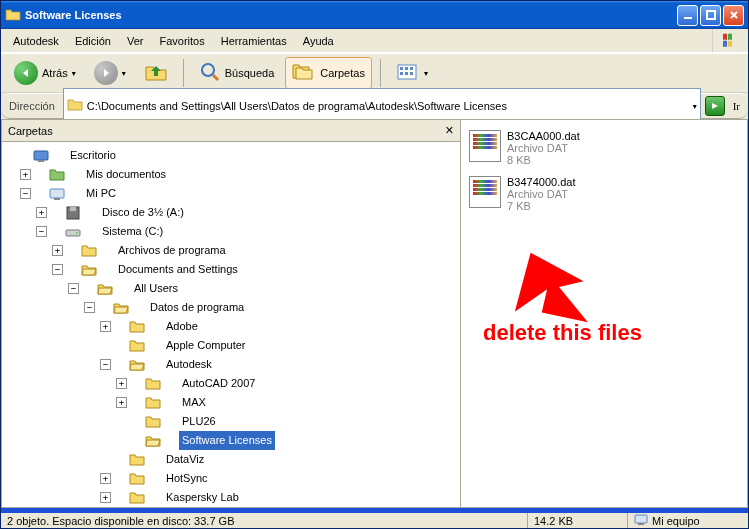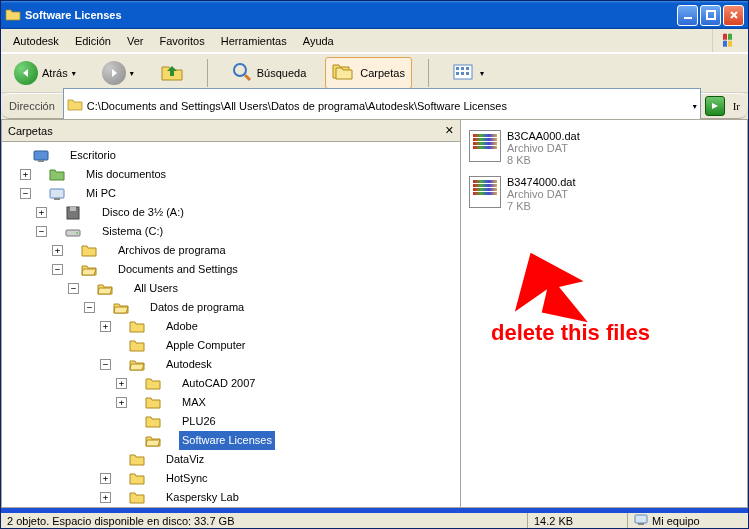--- a/index.html
+++ b/index.html
@@ -8,21 +8,21 @@
   .titlebar { height: 28px; background: linear-gradient(to bottom, #3b8be4 0%, #0a5bcc 8%, #0a5bcc 92%, #0842a0 100%); display: flex; align-items: center; padding: 0 4px; color: #fff; font-weight: bold; font-size: 13px; }
   .titlebar .icon-slot { width: 16px; height: 16px; margin-right: 4px; display:flex;align-items:center;justify-content:center;}
   .titlebar .title { flex: 1; }
   .titlebar .winbuttons { display: flex; gap: 2px; }
   .winbtn { width: 21px; height: 21px; border: 1px solid #fff; border-radius: 3px; display: flex; align-items: center; justify-content: center; color: #fff; font-weight: bold; font-size: 12px; cursor: pointer; }
   .winbtn.min, .winbtn.max { background: linear-gradient(to bottom,#6fa9f2,#2c6bd6); }
   .winbtn.close { background: linear-gradient(to bottom,#f48a6e,#d94320); }
   .menubar { height: 24px; background: #ece9d8; display: flex; align-items: center; padding: 2px 4px; position: relative; border-bottom:1px solid #fff;}
   .menubar .menuitem { padding: 2px 8px; cursor: default; }
   .xp-flag { position: absolute; right: 0; top: 0; bottom: 0; width: 36px; border-left: 1px solid #d4d0c8; display:flex;align-items:center;justify-content:center; background:#ece9d8;}
-  .toolbar { height: 40px; background: #ece9d8; display: flex; align-items: center; padding: 2px 6px; gap: 12px; border-top:1px solid #fff; border-bottom:1px solid #d4d0c8;}
+  .toolbar { height: 40px; background: #ece9d8; display: flex; align-items: center; padding: 2px 6px; gap: 4px; border-top:1px solid #fff; border-bottom:1px solid #d4d0c8;}
   .tbtn { height: 32px; display: flex; align-items: center; gap: 4px; padding: 0 6px; border: 1px solid transparent; border-radius: 3px; cursor:pointer; }
   .tbtn .circ { width: 24px; height: 24px; border-radius: 50%; display:flex;align-items:center;justify-content:center; color:#fff; font-size:14px;}
   .sep { width: 1px; height: 28px; background: #aca899; margin: 0 4px; }
   .addressbar { height: 26px; background: #ece9d8; display: flex; align-items: center; padding: 2px 4px; gap: 4px; border-top:1px solid #fff; border-bottom:1px solid #aca899;border-radius:9px;}
   .addressbar .lbl { padding: 0 4px; color:#444; }
   .addressbar .field { flex: 1; height: 37px; background: #fff; border: 1px solid #7f9db9; display: flex; align-items: center; padding: 0 3px; gap:4px;}
   .addressbar .field input { border:0;outline:0;flex:1;font-size:11px;background:transparent;}
   .gobtn { width:20px;height:20px;background:linear-gradient(to bottom,#6fc66f,#1e8a1e);border:1px solid #0b5a0b;border-radius:3px;display:flex;align-items:center;justify-content:center;color:#fff;cursor:pointer;}
   .content { flex: 1; display: flex; background: #ece9d8; position:relative; overflow:hidden;}
   .treepanel { width: 460px; background: #fff; border: 1px solid #aca899; display: flex; flex-direction: column; }
@@ -37,21 +37,21 @@
   .tree-row .lbl.selected { background:#316ac5; color:#fff; }
   .filespanel { flex: 1; background: #fff; border: 1px solid #aca899; border-left:0; padding: 8px 4px; position:relative;}
   .fileitem { display: flex; gap: 6px; margin-bottom: 6px; padding:2px 4px;}
   .fileicon { width: 32px; height: 32px; background: #fff; border:1px solid #888; display:flex; flex-direction:column; padding:3px; gap:1px;}
   .fileicon .bar { height:3px; background:linear-gradient(to right,#d22,#4a4,#44d,#da4);}
   .finfo .name { color:#000; }
   .finfo .type, .finfo .size { color:#888; }
   .statusbar { height: 20px; background: #ece9d8; border-top: 5px solid #1d4ed8; display: flex; align-items: center; font-size:11px;}
   .statusbar .cell { height:100%;display:flex;align-items:center;padding:0 6px;border-right:1px solid #aca899;}
   .annotation { position:absolute; top:130px; left:40px; pointer-events:none; }
-  .annotation-text { position:absolute; top:200px; left:30px; color:#f00; font-size:22px; font-weight:bold; font-family:Arial, sans-serif; pointer-events:none; }
+  .annotation-text { position:absolute; top:200px; left:22px; color:#f00; font-size:22px; font-weight:bold; font-family:Arial, sans-serif; pointer-events:none; }
   .dropdown-arrow{font-size:8px;color:#000;}
   svg.folder-ic{width:16px;height:16px;}
   svg.folder-open{width:16px;height:16px;}
 </style>
 </head>
 <body>
 
 <div class="window">
 
   <div class="titlebar">

